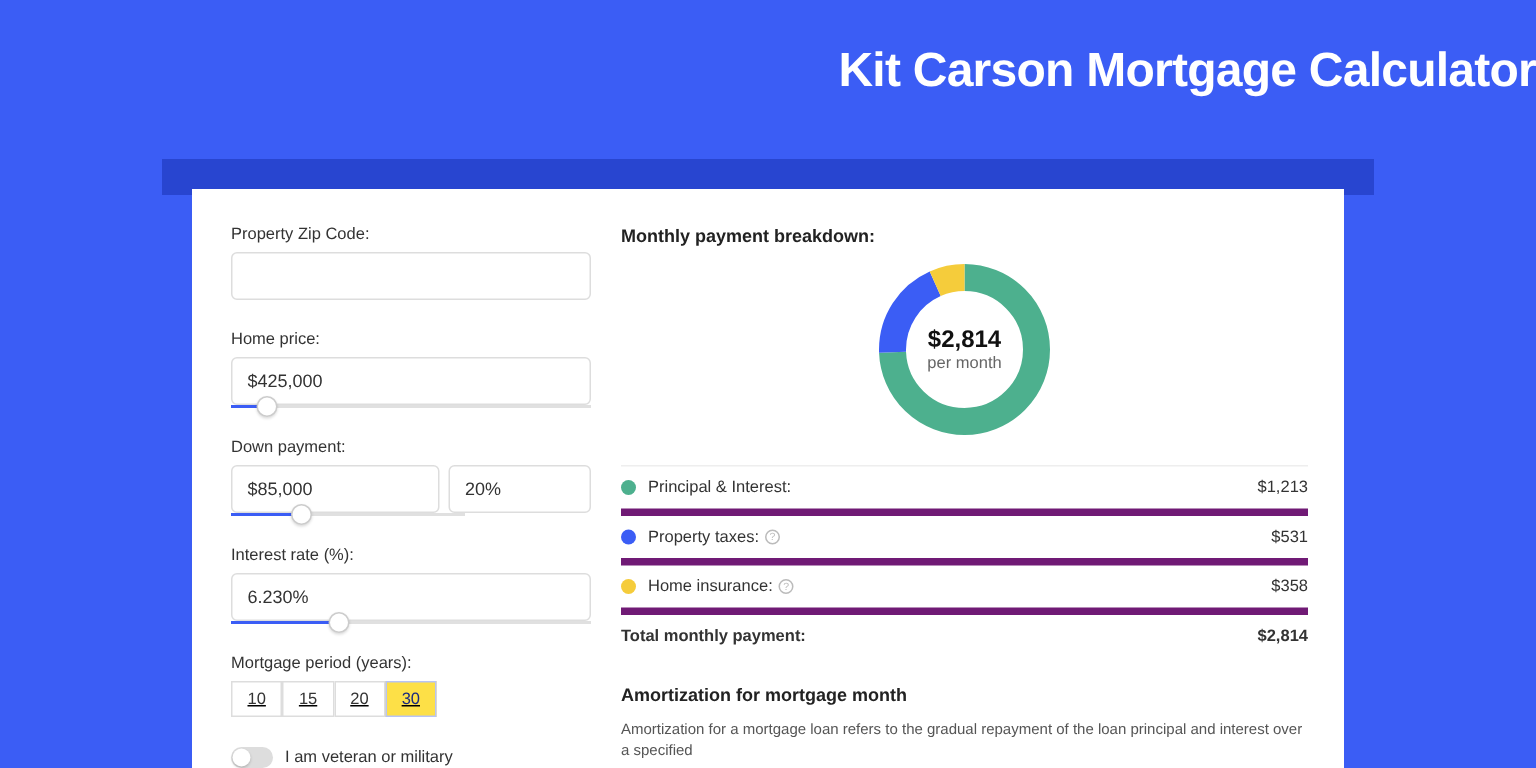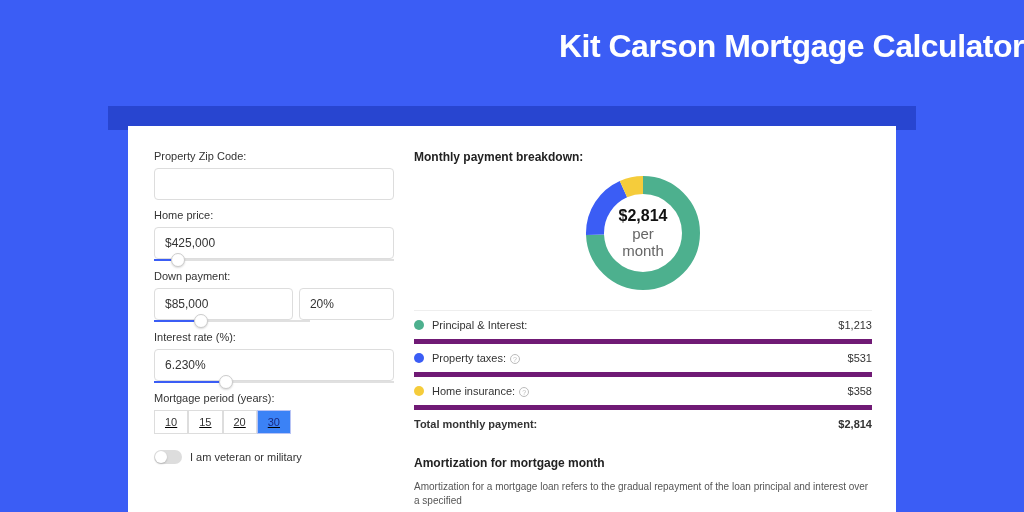--- a/index.html
+++ b/index.html
@@ -48,21 +48,21 @@
   }
   .text-input {
     width: 100%;
     border: 1px solid #ddd;
     border-radius: 4px;
     padding: 8px 10px;
     font-size: 12px;
     color: #333;
     background: #fff;
   }
-  .field-group { margin-bottom: 9px; }
+  .field-group { margin-bottom: 20px; }
   .slider-track {
     position: relative;
     height: 2px;
     background: #e0e0e0;
     margin-top: 0px;
   }
   .slider-fill {
     position: absolute;
     height: 2px;
     background: #3B5DF5;
@@ -85,21 +85,21 @@
   .period-row { display: flex; gap: 0; text-decoration: underline; }
   .period-btn {
     border: 1px solid #ddd;
     background: #fff;
     font-size: 11px;
     padding: 5px 10px;
     cursor: pointer;
     color: #333;
   }
   .period-btn.active {
-    background: #3b82f6;
+    background: #fde047;
     color: #1a2a80;
     border-color: #b8c4f5;
   }
   .toggle-row {
     display: flex;
     align-items: center;
     gap: 8px;
     margin-top: 16px;
   }
   .toggle {
@@ -134,36 +134,36 @@
     width: 122px;
     height: 122px;
   }
   .donut-center {
     position: absolute;
     top: 50%; left: 50%;
     transform: translate(-50%, -50%);
     text-align: center;
   }
   .donut-amount { font-size: 16px; font-weight: 700; color: #111; }
-  .donut-sub { font-size: 15px; color: #666; }
+  .donut-sub { font-size: 11px; color: #666; }
   .legend-row {
     display: flex;
     align-items: center;
     padding: 8px 0;
     font-size: 11px;
     color: #333;
   }
   .legend-row + .legend-row { border-top: 5px solid #701a75; }
   .legend-dot {
     width: 10px; height: 10px;
     border-radius: 50%;
     margin-right: 8px;
     flex-shrink: 0;
   }
-  .legend-label { flex: 1; display: flex; align-items: flex-end; gap: 4px; }
+  .legend-label { flex: 1; display: flex; align-items: center; gap: 4px; }
   .legend-val { font-weight: 400; }
   .legend-row.total .legend-label,
   .legend-row.total .legend-val { font-weight: 700; }
   .info-icon {
     width: 10px; height: 10px;
     border: 1px solid #bbb;
     border-radius: 50%;
     font-size: 7px;
     color: #bbb;
     display: inline-flex;

